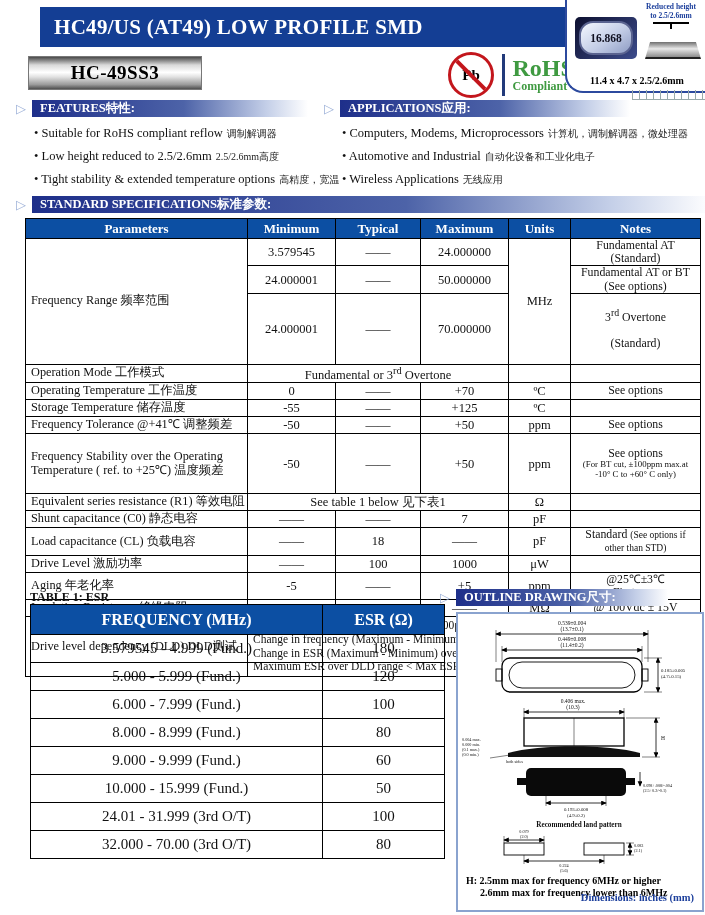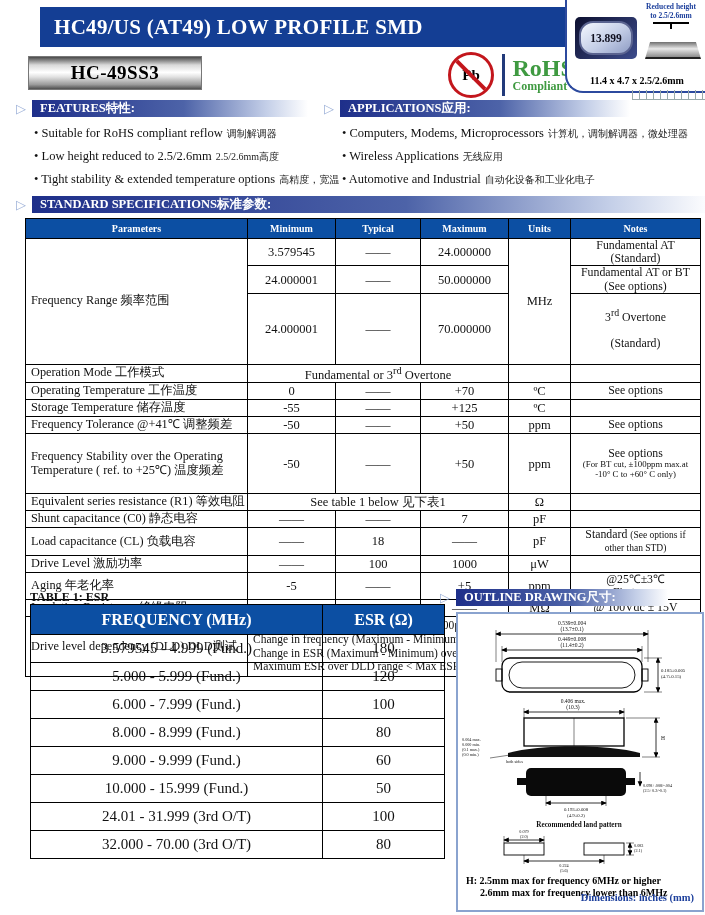--- a/index.html
+++ b/index.html
@@ -48,21 +48,21 @@
   .tri::before{content:"▷";}
   
   .blist{position:absolute;}
   .bline{margin-bottom:5px;white-space:nowrap;}
   .bline::before{content:"• ";font-size:12.5px;}
   .b-en{font-size:12.5px;color:#111;}
   .b-cn{font-size:10px;color:#222;margin-left:4px;}
   
   table.spec{position:absolute;left:25px;top:218px;border-collapse:collapse;table-layout:fixed;width:675px;}
   .spec th,.spec td{border:1px solid #000;overflow:hidden;}
-  .spec th{background:#0c4fa3;color:#fff;font-size:10px;font-weight:bold;height:19px;padding:0;}
+  .spec th{background:#0c4fa3;color:#fff;font-size:13px;font-weight:bold;height:19px;padding:0;}
   .spec td{font-size:12.5px;text-align:center;padding:0 2px;line-height:1.12;color:#111;}
   .spec td.param{text-align:left;padding-left:5px;white-space:pre-line;font-size:12.3px;}
   .spec .note{font-size:11.8px;white-space:pre-line;}
   .spec .small{display:block;font-size:8.8px;line-height:1.12;white-space:pre-line;}
   .spec .small-in{font-size:9.5px;white-space:pre-line;}
   .spec td.dldv{font-size:11.5px;text-align:left;white-space:pre-line;line-height:1.2;padding:2px 5px;}
   tr.r26 td{height:26px;} tr.r16 td{height:16px;} tr.r28 td{height:28px;} tr.r24 td{height:24px;}
   
   .t1-label{position:absolute;left:30px;top:590px;font-size:12px;font-weight:bold;}
   table.esr{position:absolute;left:30px;top:604px;border-collapse:collapse;table-layout:fixed;width:414px;}
@@ -101,21 +101,21 @@
     <div class="rohs-div"></div>
     <div>
       <div class="rohs-l1">RoHS</div>
       <div class="rohs-l2">Compliant</div>
     </div>
   </div>
 
   <div class="photo-box">
     <div class="xtal-top">
       <div class="xtal-oval">
-        <span class="xtal-freq">13.899</span>
+        <span class="xtal-freq">16.868</span>
       </div>
     </div>
     <div class="xtal-side"></div>
     <div class="rh-note">
       <div>Reduced height</div>
       <div>to 2.5/2.6mm</div>
       <div class="rh-bar"></div>
     </div>
     <div class="size-label">11.4 x 4.7 x 2.5/2.6mm</div>
   </div>
@@ -126,22 +126,22 @@
   <div class="blist" style="left:34px;top:123px;">
     <div class="bline"><span class="b-en">Suitable for RoHS compliant reflow</span><span class="b-cn">调制解调器</span></div>
     <div class="bline"><span class="b-en">Low height reduced to 2.5/2.6mm</span><span class="b-cn">2.5/2.6mm高度</span></div>
     <div class="bline"><span class="b-en">Tight stability &amp; extended temperature options</span><span class="b-cn">高精度，宽温</span></div>
   </div>
 
   <span class="tri" style="left:324px;top:100px;"></span>
   <div class="sec-head" style="left:340px;top:100px;width:282px;">APPLICATIONS应用:</div>
   <div class="blist" style="left:342px;top:123px;">
     <div class="bline"><span class="b-en">Computers, Modems, Microprocessors</span><span class="b-cn">计算机，调制解调器，微处理器</span></div>
+    <div class="bline"><span class="b-en">Automotive and Industrial</span><span class="b-cn">自动化设备和工业化电子</span></div>
     <div class="bline"><span class="b-en">Wireless Applications</span><span class="b-cn">无线应用</span></div>
-    <div class="bline"><span class="b-en">Automotive and Industrial</span><span class="b-cn">自动化设备和工业化电子</span></div>
   </div>
 
   <span class="tri" style="left:16px;top:196px;"></span>
   <div class="sec-head" style="left:32px;top:196px;width:672px;">STANDARD SPECIFICATIONS标准参数:</div>
 
   <table class="spec">
     <colgroup>
         <col style="width:222px">
         <col style="width:88px">
         <col style="width:85px">

